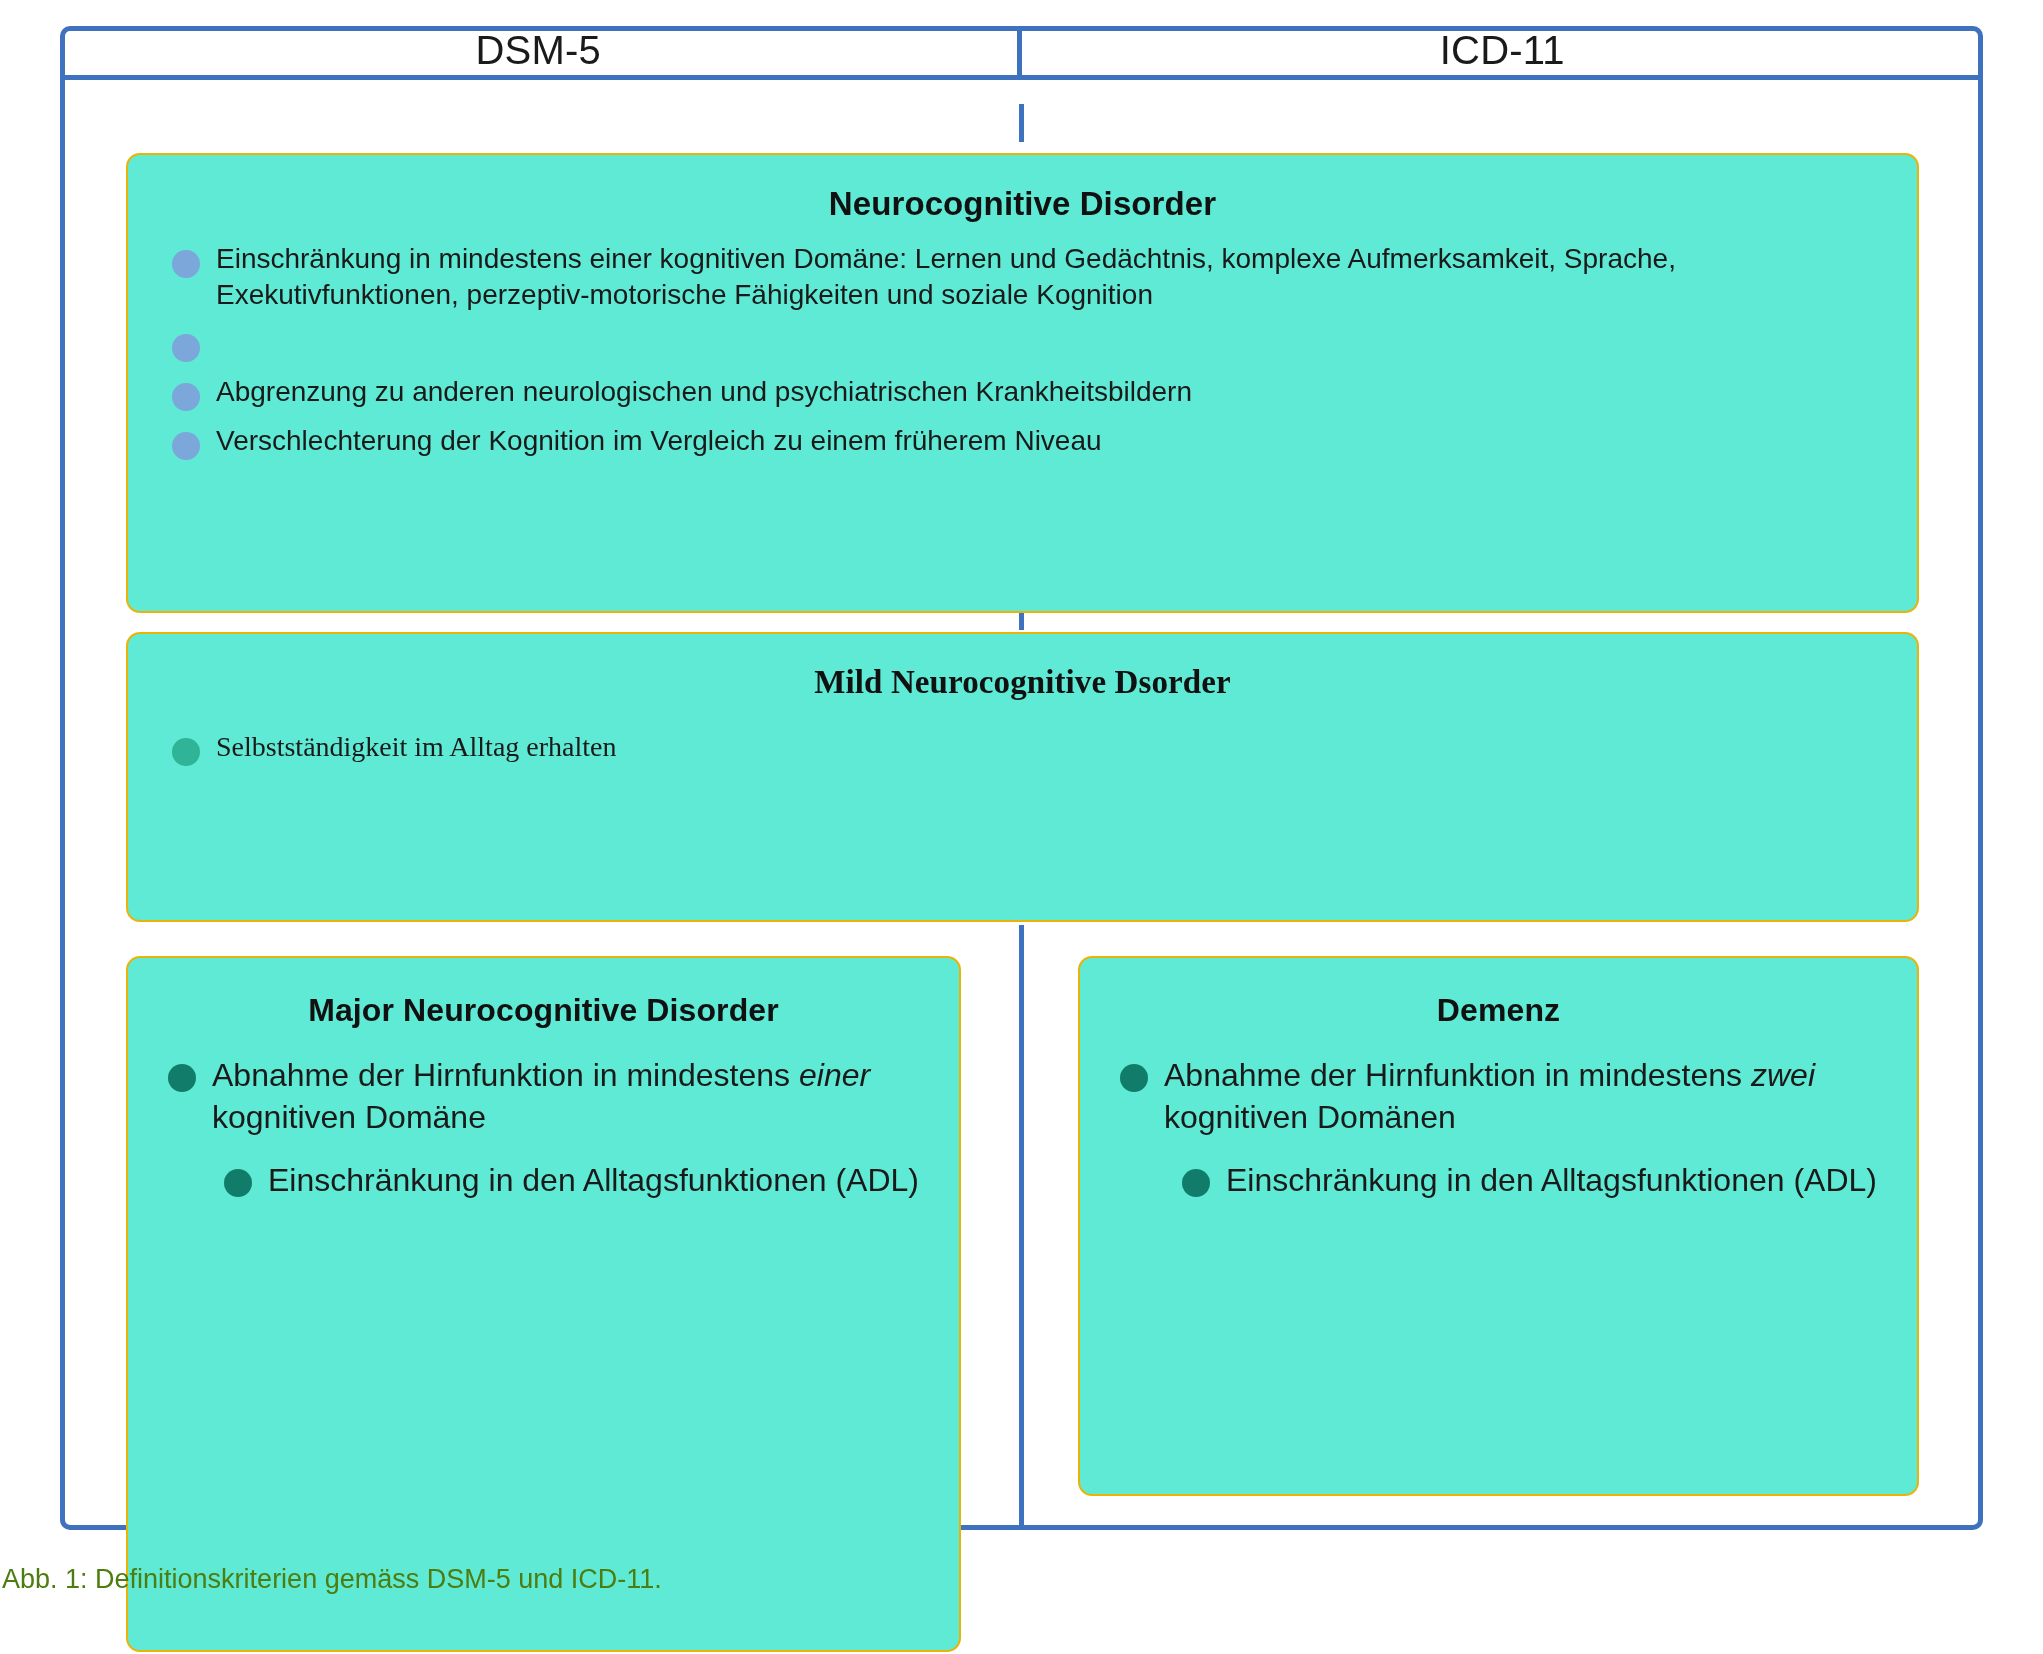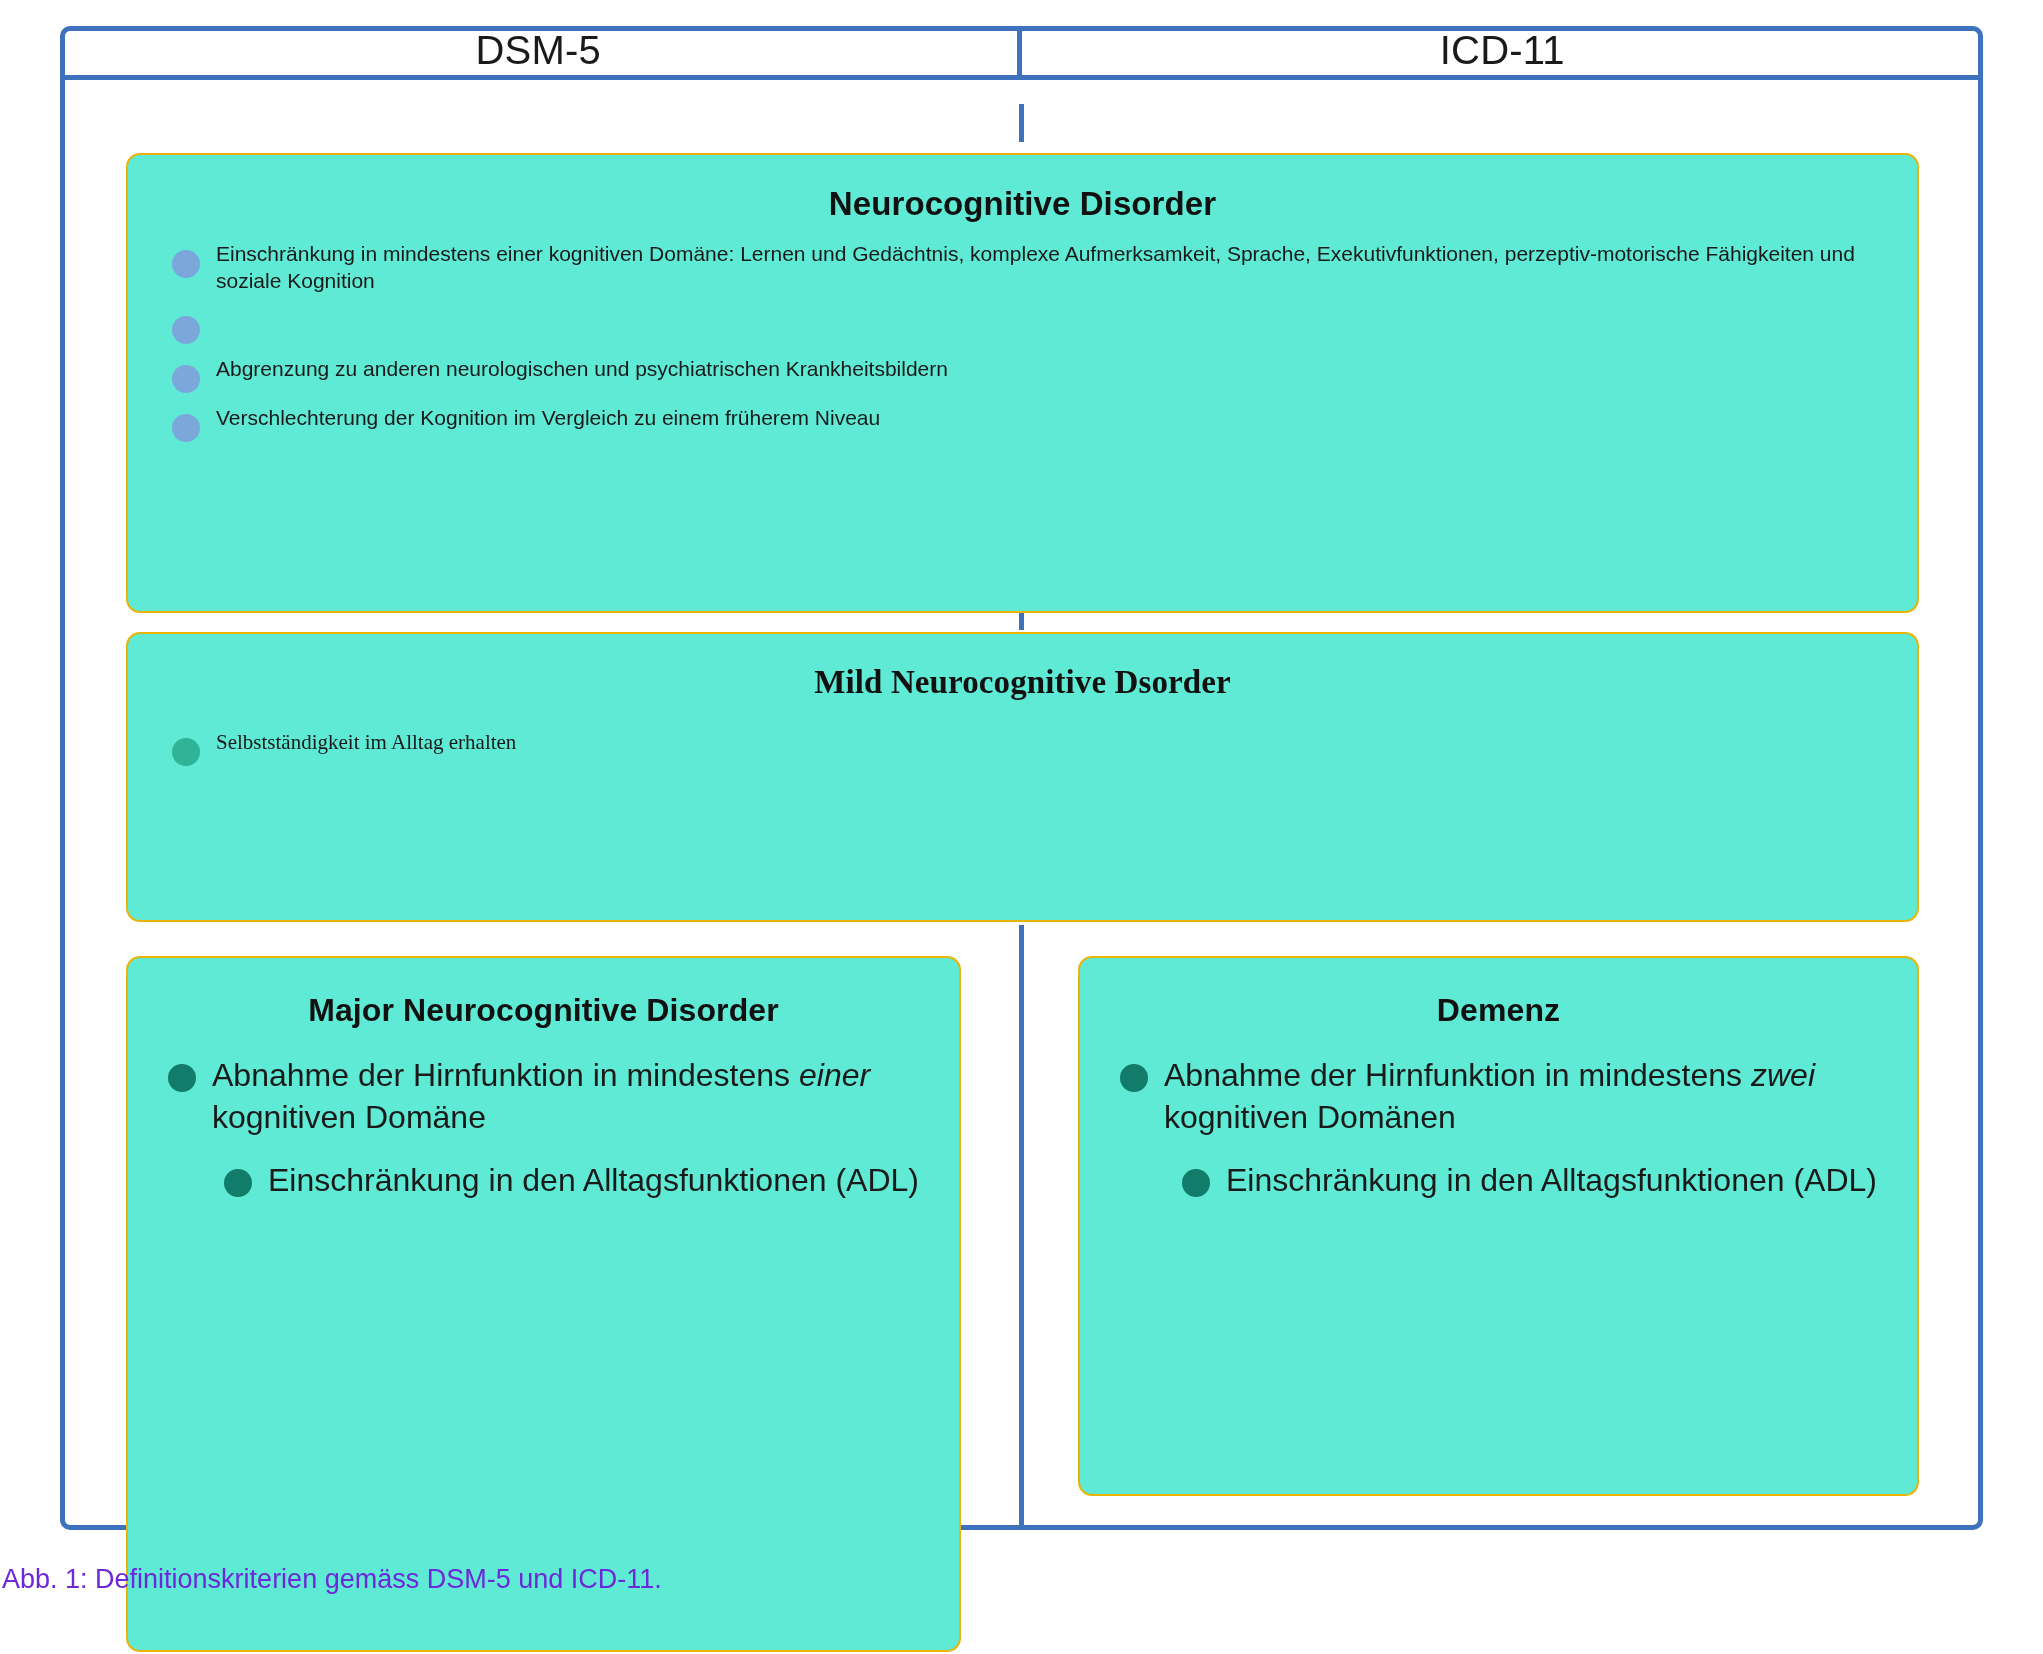--- a/index.html
+++ b/index.html
@@ -122,36 +122,36 @@
     height: 28px;
     border-radius: 50%;
     margin-top: 9px;
     margin-right: 16px;
   }
   .dot-blue  { background: #7BA7DB; }
   .dot-teal  { background: #2FB497; }
   .dot-dark  { background: #127C6A; }
 
   .bullet-text {
-    font-size: 21px;
+    font-size: 28px;
     line-height: 1.28;
     color: #1a1a1a;
   }
   .card-major .bullet-text,
   .card-demenz .bullet-text { font-size: 32px; line-height: 1.30; }
 
   .bullet-text em { font-style: italic; }
 
   
   .caption {
     position: absolute;
     left: 2px;
     top: 1564px;
     font-size: 27px;
-    color: #6d28d9;
+    color: #4d7c0f;
     white-space: nowrap;
   }
 </style>
 </head>
 <body>
 
 <div id="figure-root">
 
   <div class="outer-frame"></div>
 

